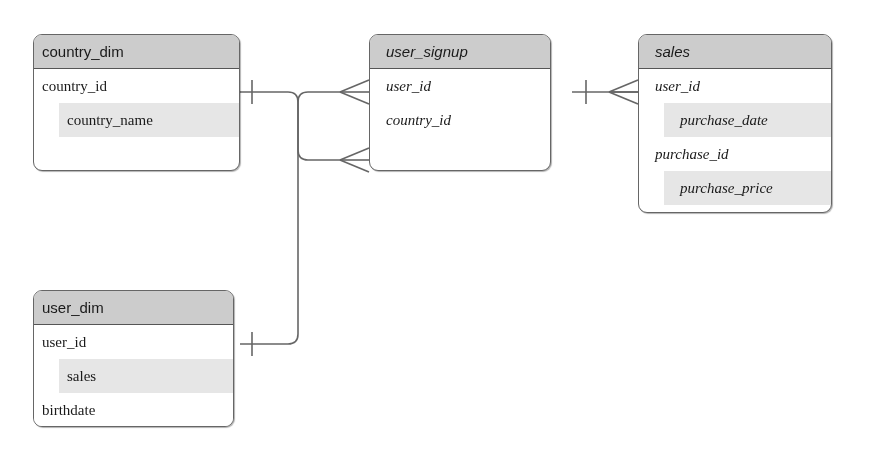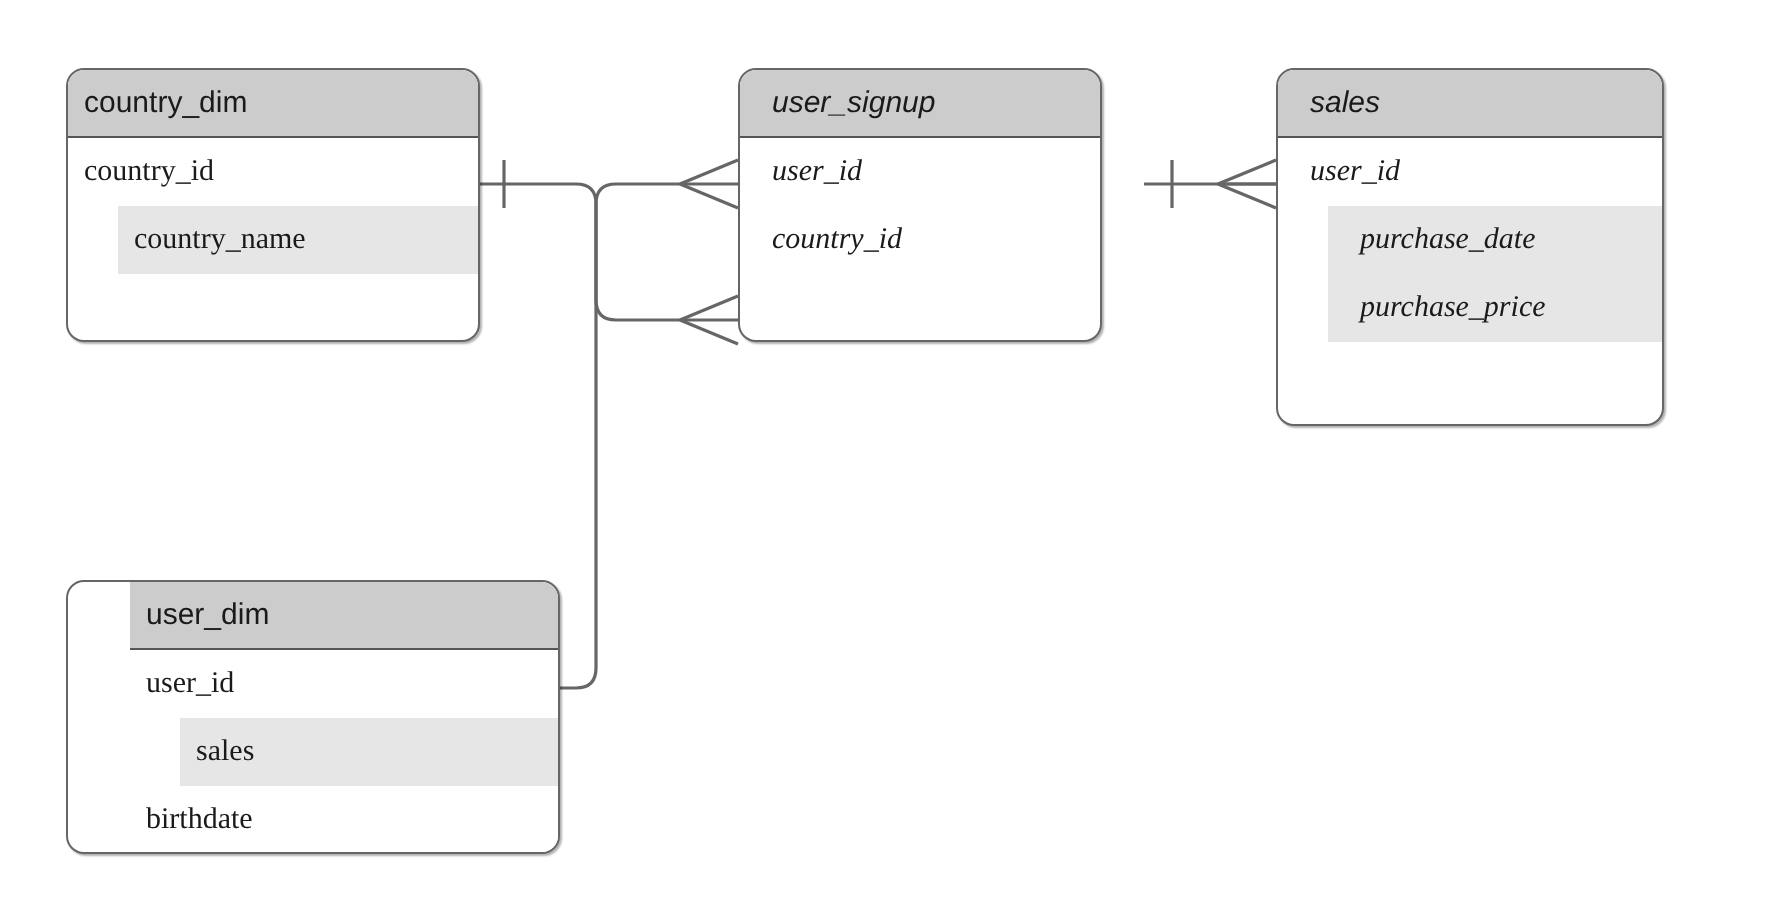--- a/index.html
+++ b/index.html
@@ -125,23 +125,24 @@
   <div class="entity style-left" style="left:369px; top:34px; width:182px; height:137px;">
     <div class="entity-header">user_signup</div>
     <div class="entity-row plain">user_id</div>
     <div class="entity-row plain">country_id</div>
   </div>
 
   <div class="entity style-left" style="left:638px; top:34px; width:194px; height:179px;">
     <div class="entity-header">sales</div>
     <div class="entity-row plain">user_id</div>
     <div class="entity-row shaded">purchase_date</div>
+    <div class="entity-row plain">purchase_id</div>
     <div class="entity-row shaded">purchase_price</div>
   </div>
 
-  <div class="entity style-center" style="left:33px; top:290px; width:247px; height:137px;padding-left:31px;">
+  <div class="entity style-center" style="left:33px; top:290px; width:201px; height:137px;">
     <div class="entity-header">user_dim</div>
     <div class="entity-row plain">user_id</div>
     <div class="entity-row shaded">sales</div>
     <div class="entity-row plain">birthdate</div>
   </div>
 
 </div>
 
 </body></html>

